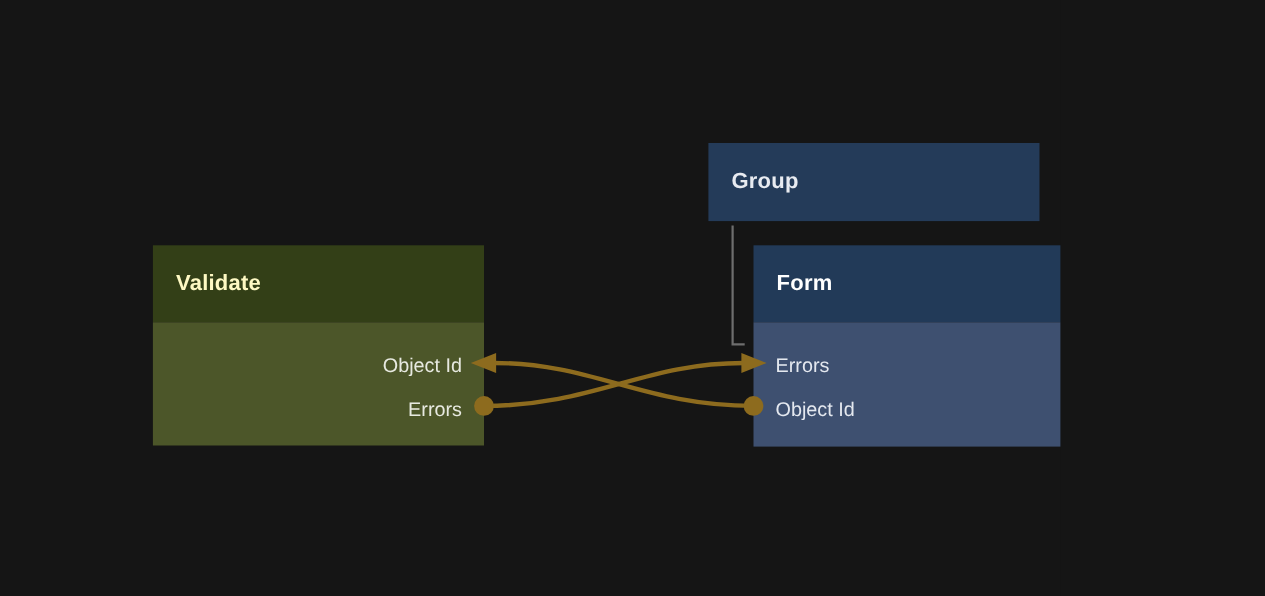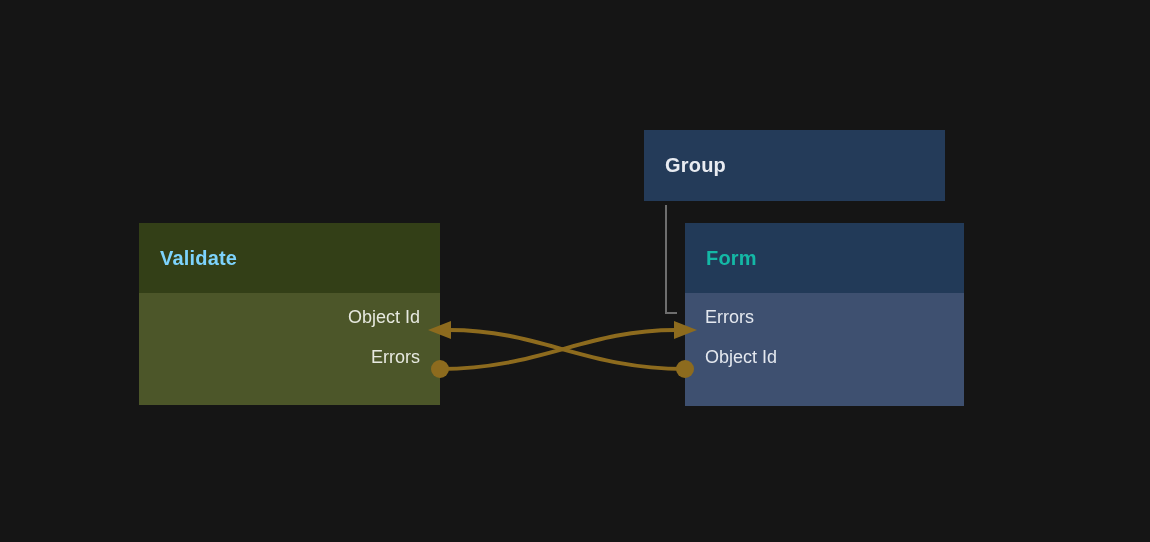--- a/index.html
+++ b/index.html
@@ -22,21 +22,21 @@
     display: flex;
     align-items: center;
     padding: 0 21px;
     font-size: 20px;
     font-weight: 700;
     letter-spacing: 0.2px;
     box-sizing: border-box;
   }
   .node-body {
     box-sizing: border-box;
-    padding-top: 4px;
+    padding-top: 19px;
   }
   .port-row {
     height: 40px;
     display: flex;
     align-items: center;
     padding: 0 20px;
     font-size: 18px;
     font-weight: 400;
   }
   
@@ -53,40 +53,40 @@
   }
   
   .validate-node {
     left: 139px;
     top: 223px;
     width: 301px;
   }
   .validate-node .node-header {
     height: 70px;
     background: #333f17;
-    color: #7dd3fc;
+    color: #fef9c3;
   }
   .validate-node .node-body {
     height: 112px;
     background: #4c5629;
     color: #e7e9e0;
   }
   .validate-node .port-row {
     justify-content: flex-end;
   }
   
   .form-node {
     left: 685px;
     top: 223px;
     width: 300px;
   }
   .form-node .node-header {
     height: 70px;
     background: #223a58;
-    color: #14b8a6;
+    color: #ffffff;
   }
   .form-node .node-body {
     height: 113px;
     background: #3e5070;
     color: #e4e8ef;
   }
   .form-node .port-row {
     justify-content: flex-start;
   }
   .edge-layer {

